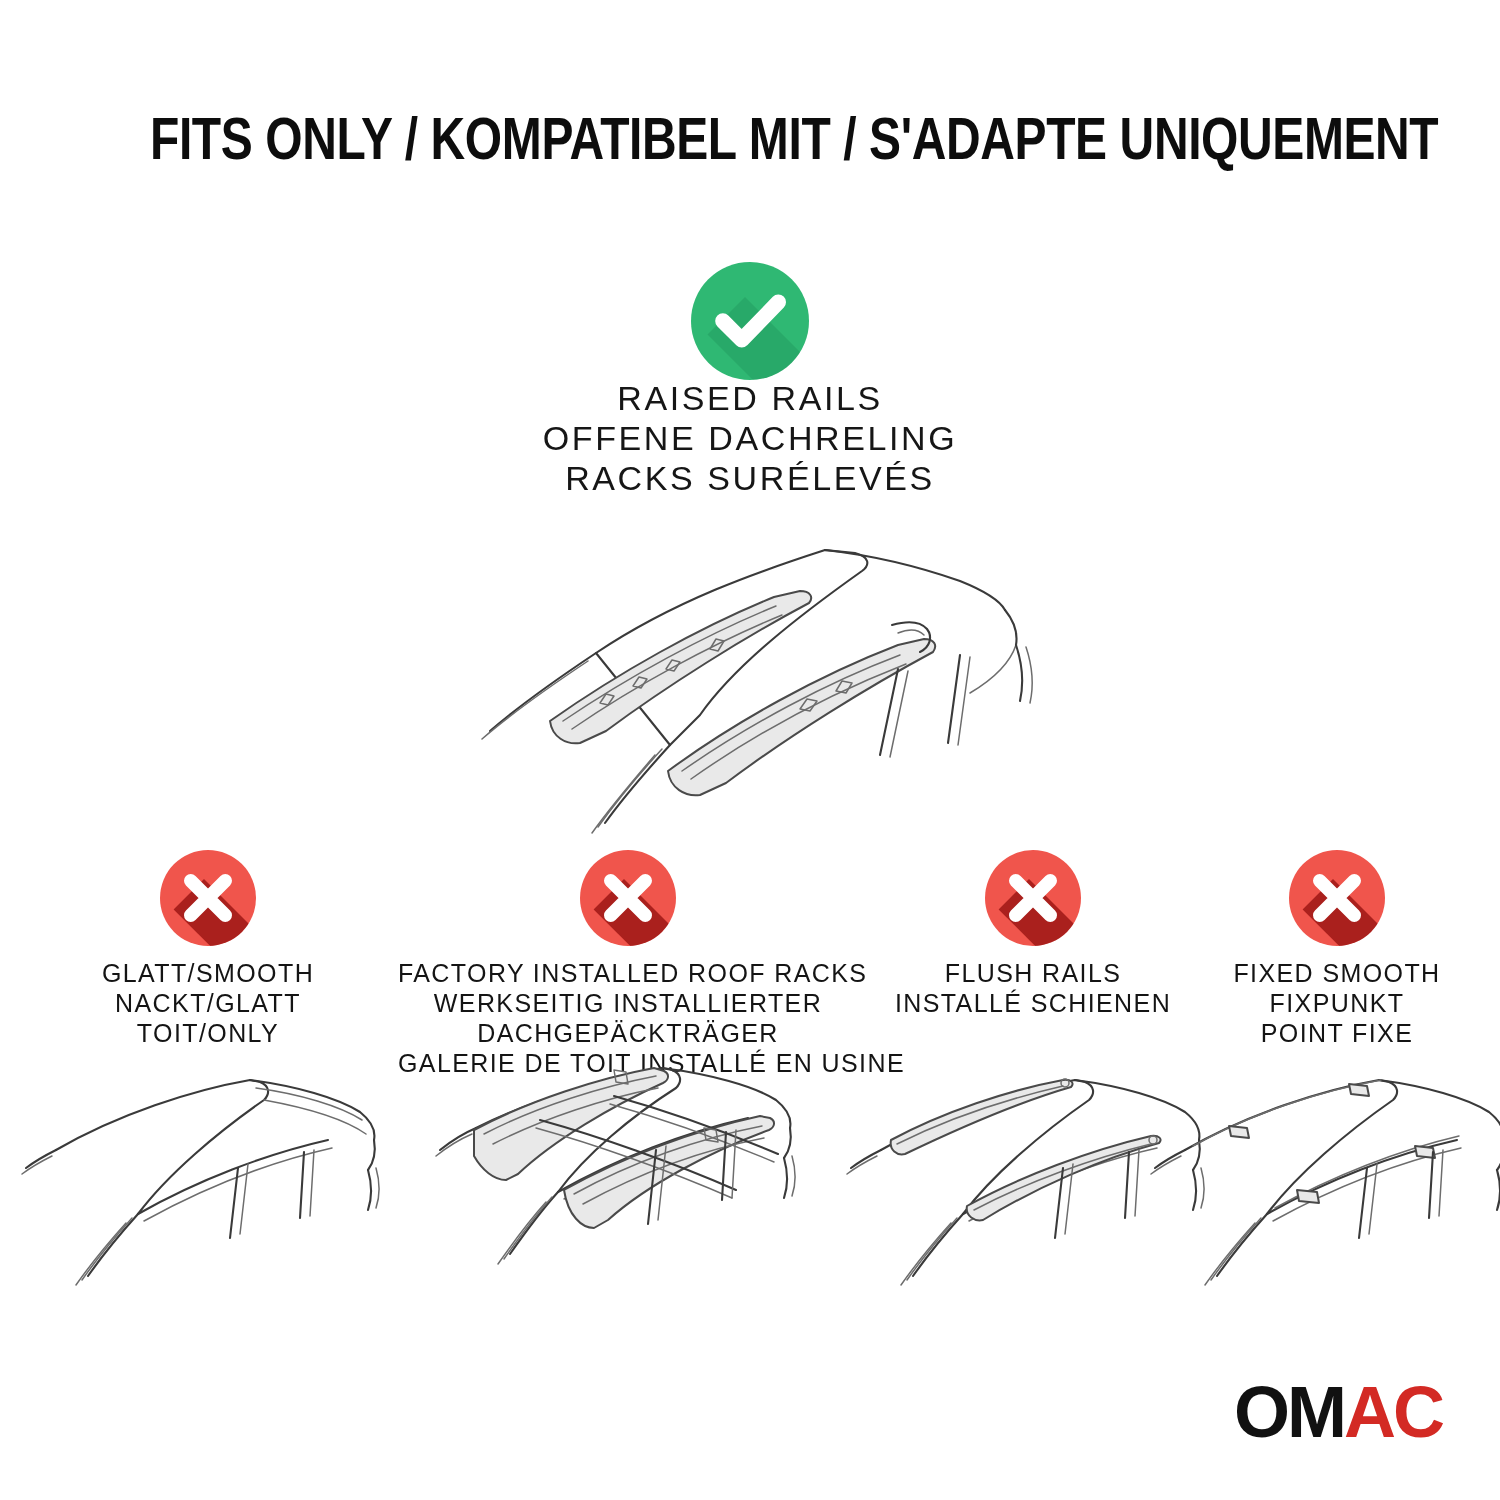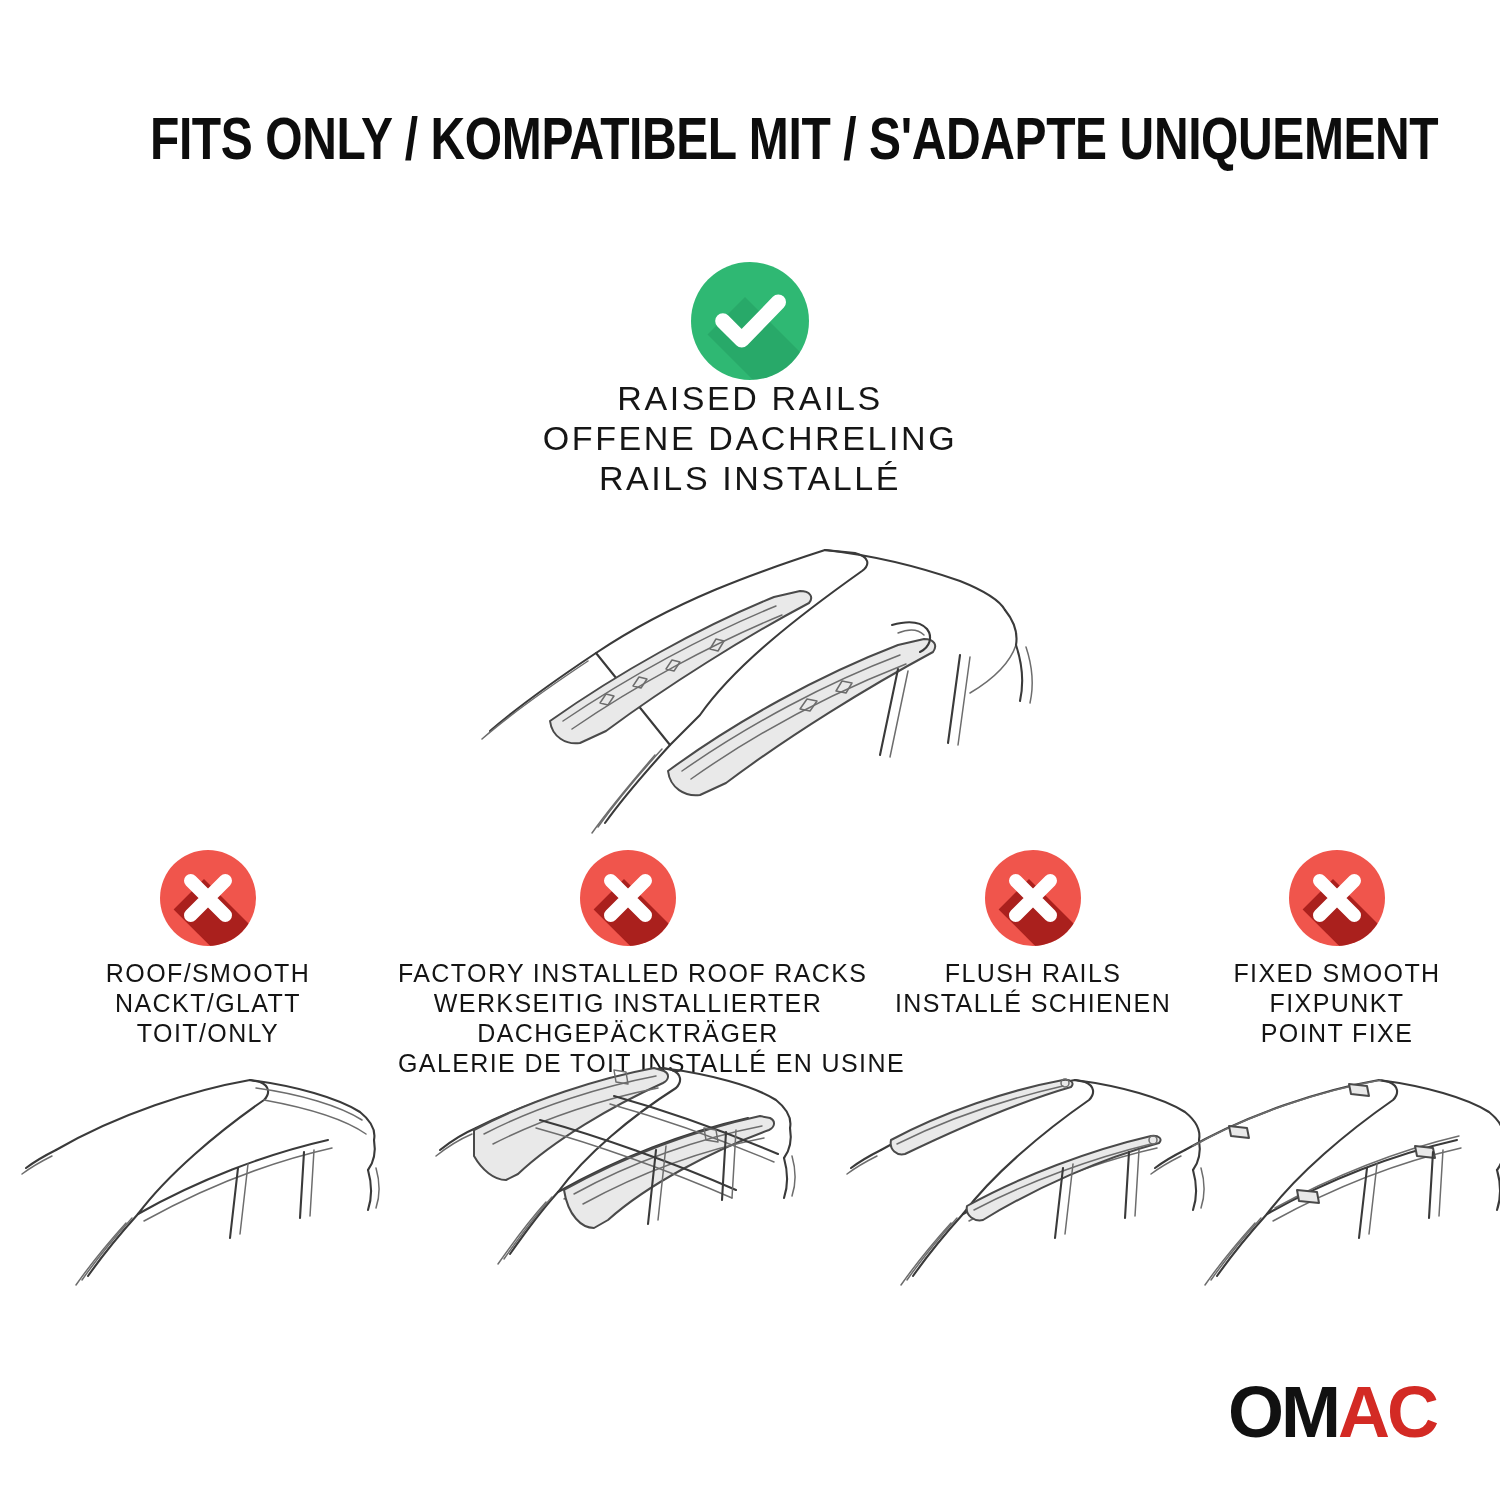--- a/index.html
+++ b/index.html
@@ -96,21 +96,21 @@
   .col-1 .art{top:208px;}
   .col-2 .art{top:208px;}
   .col-3 .art{top:208px;}
   .col-4 .art{top:208px;}
 
   .col-1 .art, .col-3 .art, .col-4 .art{width:400px;margin-left:-200px;}
 
   
   .logo{
     position:absolute;
-    right:64px; bottom:52px;
+    right:58px; bottom:52px;
     font-family:"Liberation Sans", sans-serif;
     font-weight:bold;
     font-size:72px;
     letter-spacing:-3px;
     line-height:72px;
     white-space:nowrap;
   }
   .logo .dark{color:#111111;}
   .logo .accent{color:#d32a24;}
 
@@ -126,21 +126,21 @@
 <div class="badge badge-green ok-badge">
   <div class="shadow"></div>
   <svg viewBox="0 0 100 100" aria-hidden="true">
     <path d="M27 50 L43 66 L74 34" fill="none" stroke="#ffffff" stroke-width="13" stroke-linecap="round" stroke-linejoin="round"></path>
   </svg>
 </div>
 
 <div class="ok-text">
   <div>RAISED RAILS</div>
   <div>OFFENE DACHRELING</div>
-  <div>RAILS INSTALLÉ</div>
+  <div>RACKS SURÉLEVÉS</div>
 </div>
 
 <div class="ok-art">
 <svg viewBox="0 0 700 330" aria-hidden="true">
 
   <path class="line" d="M196 148 C275 95 360 66 425 45 L455 48 C470 52 470 60 462 66
                         C400 110 335 160 300 210 L270 240 Z"></path>
   <path class="line" d="M196 148 C160 172 120 200 90 226"></path>
   <path class="line-thin" d="M188 156 C152 180 112 208 82 234"></path>
   <path class="line" d="M270 240 C250 262 225 290 205 318"></path>
@@ -181,21 +181,21 @@
 </div>
 
 <div class="col col-1">
   <div class="badge badge-red">
     <div class="shadow"></div>
     <svg viewBox="0 0 100 100" aria-hidden="true">
       <path d="M32 32 L68 68 M68 32 L32 68" fill="none" stroke="#ffffff" stroke-width="14" stroke-linecap="round"></path>
     </svg>
   </div>
   <div class="caption">
-    <div>ROOF/SMOOTH</div>
+    <div>GLATT/SMOOTH</div>
     <div>NACKT/GLATT</div>
     <div>TOIT/ONLY</div>
   </div>
   <div class="art">
     <svg viewBox="0 0 400 250" aria-hidden="true">
       <path class="line" d="M48 92 C110 56 185 32 242 22 L252 24 C262 28 262 36 256 42
                             C210 74 160 116 130 156"></path>
       <path class="line" d="M48 92 C36 98 26 104 18 110"></path>
       <path class="line-thin" d="M44 98 C32 104 22 110 14 116"></path>
       <path class="line" d="M130 156 C112 176 94 198 80 218"></path>

